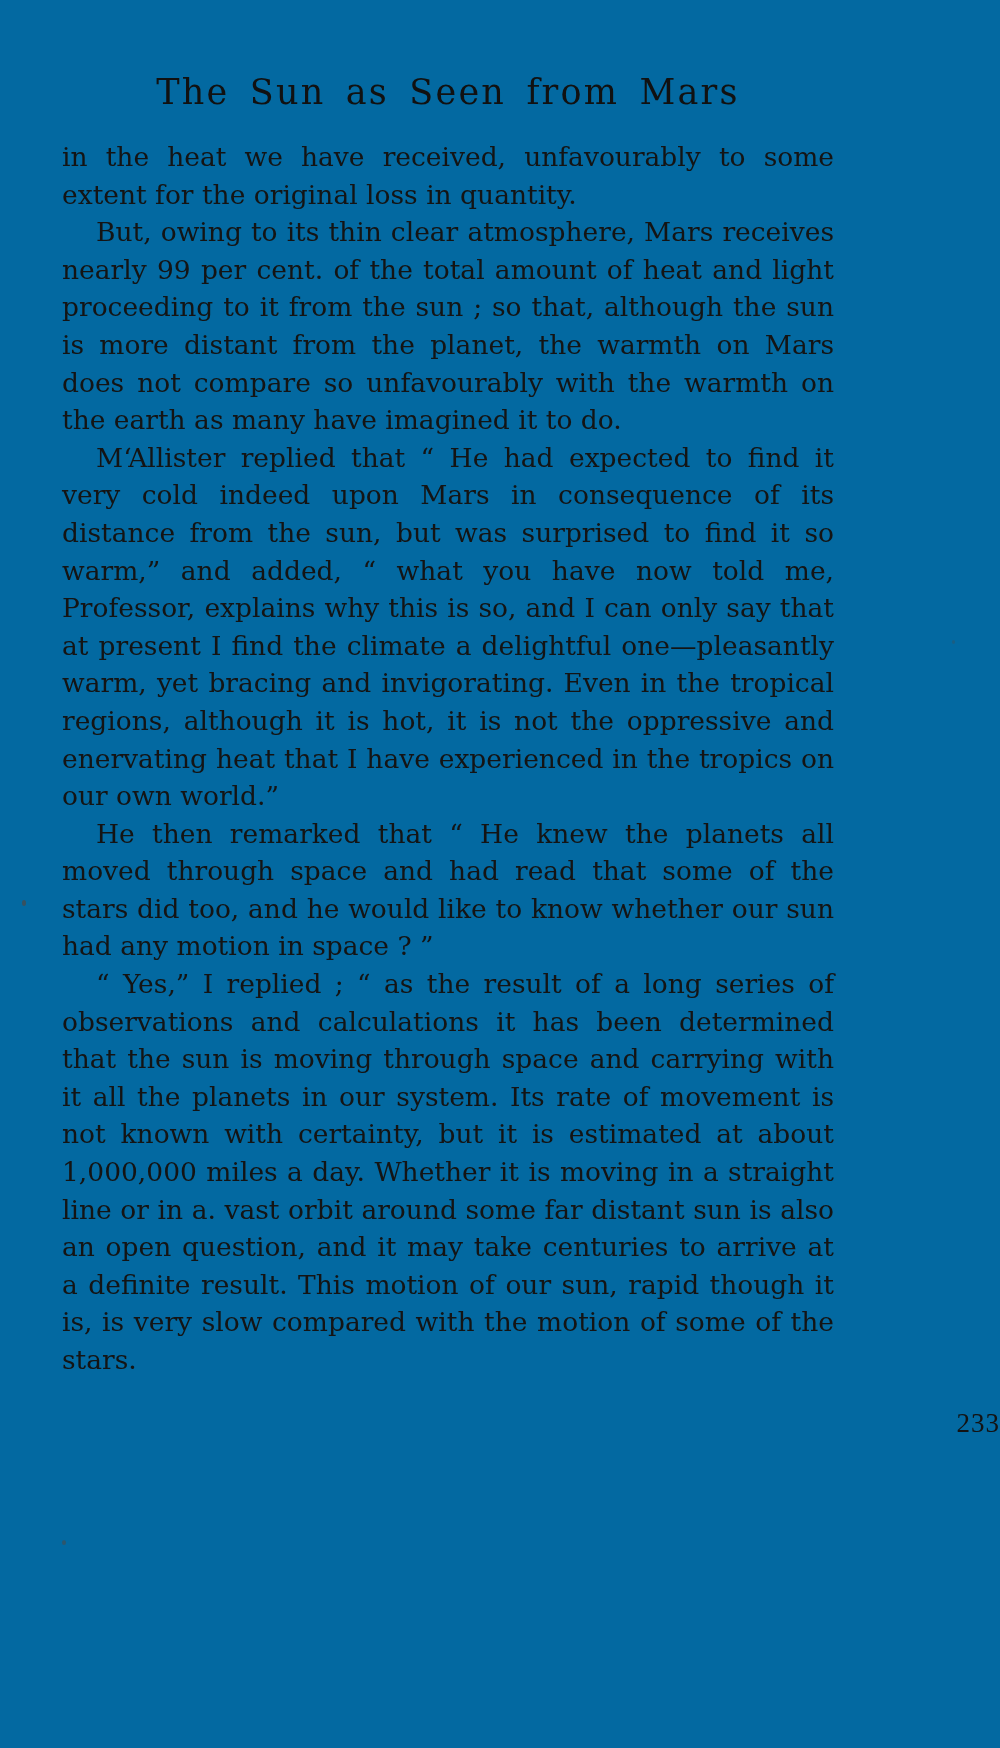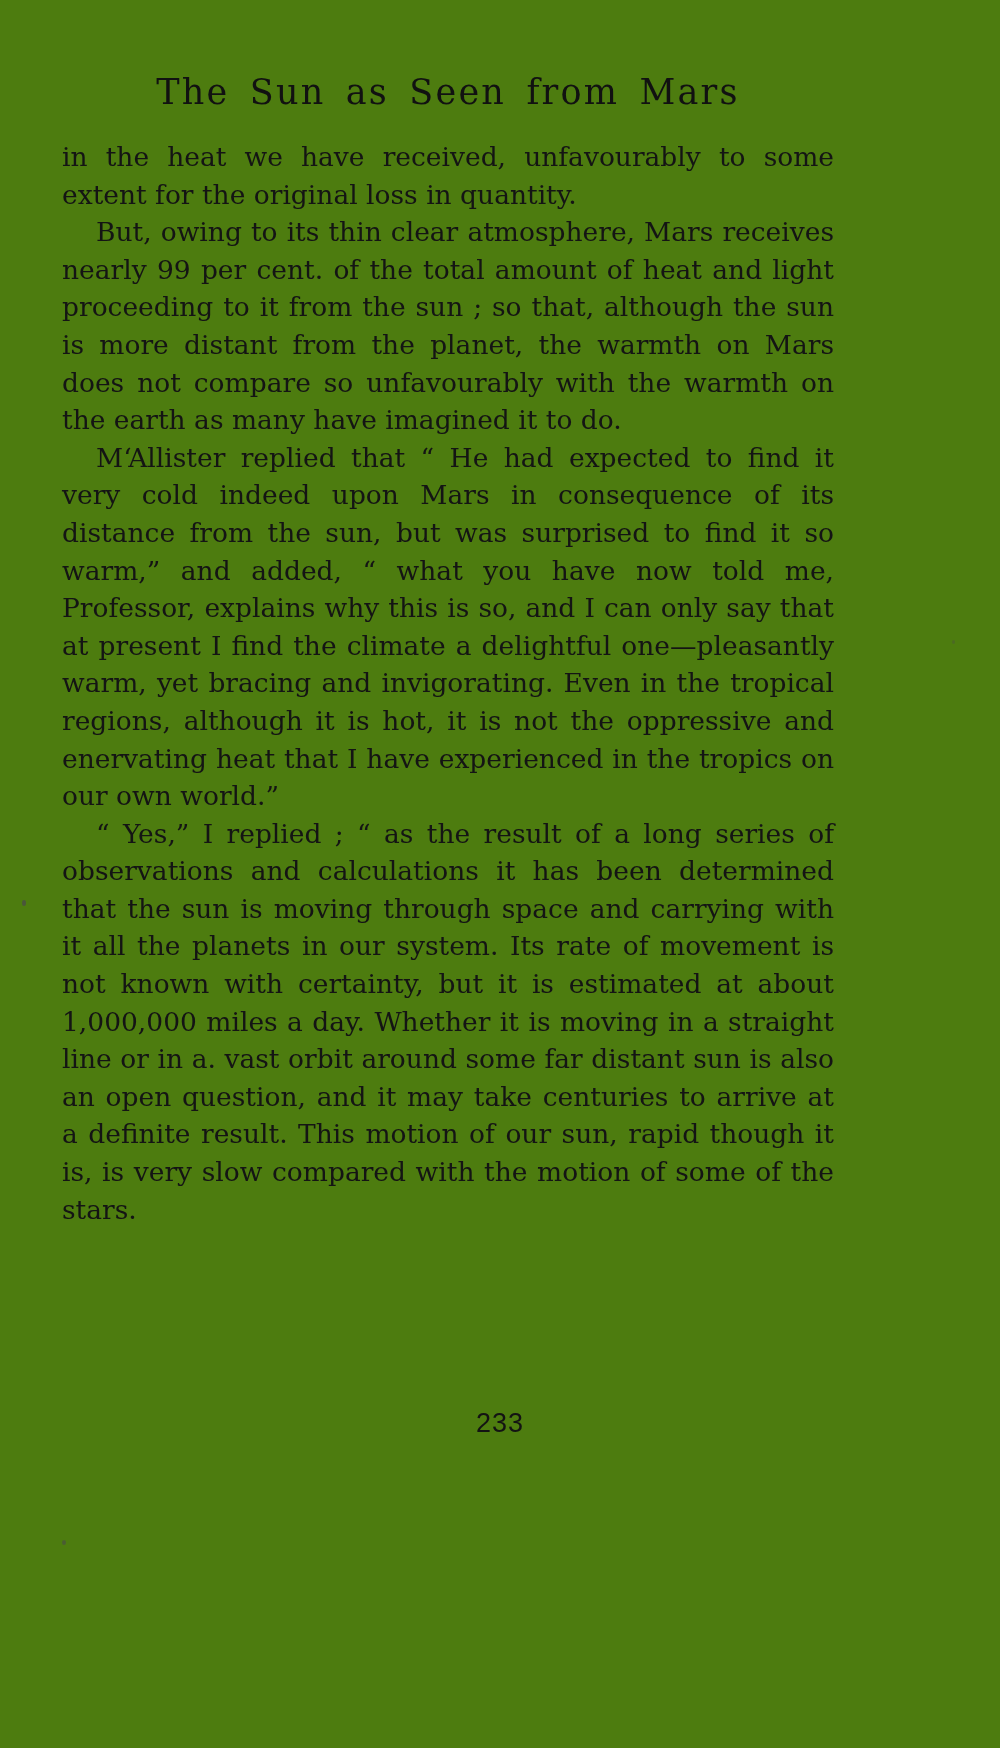--- a/index.html
+++ b/index.html
@@ -4,21 +4,21 @@
 <style>
   html, body {
     margin: 0;
     padding: 0;
     background: #ffffff;
   }
   .page {
     position: relative;
     width: 1000px;
     height: 1748px;
-    background: #4d7c0f;
+    background: #0369a1;
     overflow: hidden;
     font-family: "DejaVu Serif", serif;
     color: #121212;
   }
   .page-inner {
     position: absolute;
     left: 62px;
     top: 72px;
     width: 772px;
   }
@@ -45,24 +45,24 @@
     text-indent: 0;
   }
   .body-text p.indent {
     text-indent: 34px;
   }
   .folio {
     position: absolute;
     left: 0;
     right: 0;
     top: 1408px;
-    text-align: center;
+    text-align: right;
     font-size: 27px;
     letter-spacing: 1px;
-    font-family: Liberation Sans, sans-serif;
+    font-family: Liberation Serif, serif;
     color: #131313;
   }
   .speck {
     position: absolute;
     background: #4a4a4a;
     border-radius: 50%;
   }
   .speck-a { left: 22px; top: 900px; width: 4px; height: 6px; opacity: .75; }
   .speck-b { left: 62px; top: 1540px; width: 4px; height: 5px; opacity: .6; }
   .speck-c { left: 952px; top: 640px; width: 3px; height: 4px; opacity: .35; }
@@ -73,20 +73,21 @@
 <div class="page">
 
   <div class="page-inner">
 
     <h1 class="running-head">The Sun as Seen from Mars</h1>
 
     <div class="body-text">
       <p>in the heat we have received, unfavourably to some extent for the original loss in quantity.</p>
       <p class="indent">But, owing to its thin clear atmosphere, Mars receives nearly 99 per cent. of the total amount of heat and light proceeding to it from the sun ; so that, although the sun is more distant from the planet, the warmth on Mars does not compare so unfavourably with the warmth on the earth as many have imagined it to do.</p>
       <p class="indent">M‘Allister replied that “ He had expected to find it very cold indeed upon Mars in consequence of its distance from the sun, but was surprised to find it so warm,” and added, “ what you have now told me, Professor, explains why this is so, and I can only say that at present I find the climate a delightful one—pleasantly warm, yet bracing and invigorating.   Even in the tropical regions, although it is hot, it is not the oppressive and enervating heat that I have experienced in the tropics on our own world.”</p>
+      <p class="indent">He then remarked that “ He knew the planets all moved through space and had read that some of the stars did too, and he would like to know whether our sun had any motion in space ? ”</p>
       <p class="indent">“ Yes,” I replied ; “ as the result of a long series of observations and calculations it has been determined that the sun is moving through space and carrying with it all the planets in our system.   Its rate of movement is not known with certainty, but it is estimated at about 1,000,000 miles a day.   Whether it is moving in a straight line or in a. vast orbit around some far distant sun is also an open question, and it may take centuries to arrive at a definite result. This motion of our sun, rapid though it is, is very slow compared with the motion of some of the stars.</p>
     </div>
 
   </div>
 
   <div class="folio">233</div>
 
   <span class="speck speck-a"></span>
   <span class="speck speck-b"></span>
   <span class="speck speck-c"></span>

